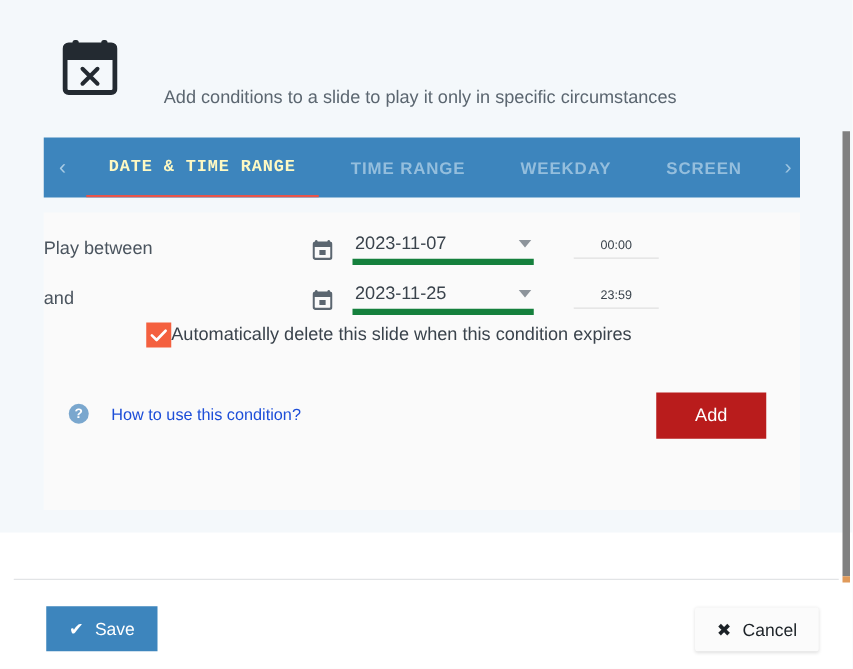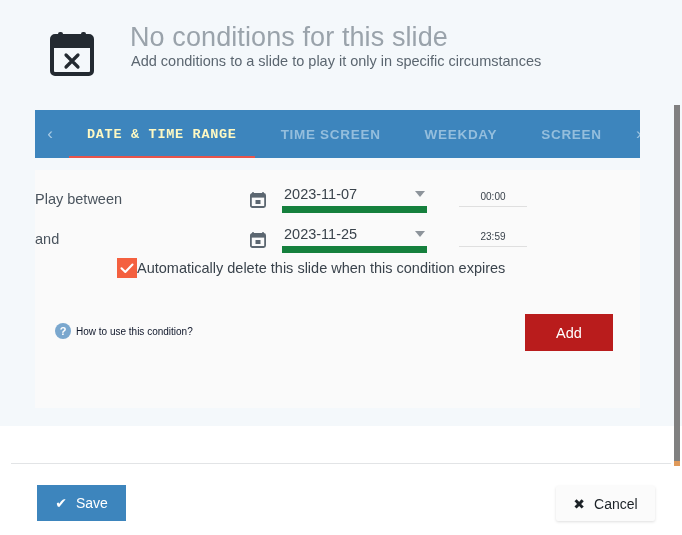--- a/index.html
+++ b/index.html
@@ -42,21 +42,21 @@
     left: 130px; top: 22px;
     font-size: 27px;
     font-weight: 400;
     color: #9aa3ab;
     letter-spacing: 0.1px;
     white-space: nowrap;
   }
 
   #page-subtitle {
     position: absolute;
-    left: 131px; top: 53px;
+    left: 131px; top: 70px;
     font-size: 14.5px;
     color: #5b6670;
     white-space: nowrap;
   }
 
   
   #tabbar {
     position: absolute;
     left: 35px; top: 110px;
     width: 605px; height: 48px;
@@ -132,21 +132,21 @@
   .cal-small {
     width: 16px; height: 17px;
     flex: 0 0 auto;
     cursor: pointer;
   }
 
   .date-field {
     width: 145px;
     margin-left: 16px;
     padding: 0 2px 4px 2px;
-    border-bottom: 7px solid #15803d;
+    border-bottom: 5px solid #15803d;
     display: flex;
     align-items: center;
     justify-content: space-between;
     cursor: pointer;
   }
   .date-value {
     font-size: 14.5px;
     color: #3a434c;
   }
   .caret {
@@ -205,23 +205,23 @@
     background: #7aa7ce;
     color: #ffffff;
     font-size: 11px;
     font-weight: bold;
     display: flex;
     align-items: center;
     justify-content: center;
     flex: 0 0 auto;
   }
   #help-text {
-    margin-left: 5px;
-    font-size: 10px;
-    color: #0f172a;
+    margin-left: 18px;
+    font-size: 13px;
+    color: #1d4ed8;
     white-space: nowrap;
   }
 
   #add-button {
     position: absolute;
     left: 490px; top: 144px;
     width: 88px; height: 37px;
     background: #b91c1c;
     border: none;
     color: #ffffff;
@@ -303,32 +303,31 @@
   <span id="cal-x-icon">
     <svg viewBox="0 0 44 46" width="44" height="46">
       <rect x="8" y="2" width="5" height="10" rx="2" fill="#232a31"></rect>
       <rect x="31" y="2" width="5" height="10" rx="2" fill="#232a31"></rect>
       <rect x="2" y="6" width="40" height="38" rx="3" fill="none" stroke="#232a31" stroke-width="4"></rect>
       <rect x="2" y="6" width="40" height="12" fill="#232a31"></rect>
       <path d="M16 25 L28 37 M28 25 L16 37" stroke="#232a31" stroke-width="3.2" stroke-linecap="round"></path>
     </svg>
   </span>
 
-  <div id="page-title">No conditions for this slide</div>
   <div id="page-subtitle">Add conditions to a slide to play it only in specific circumstances</div>
 </div>
 
 <div id="tabbar">
   <div class="tab-arrow left">‹</div>
 
   <div class="tab active">
     <span>DATE &amp; TIME RANGE</span>
   </div>
   <div class="tab">
-    <span>TIME SCREEN</span>
+    <span>TIME RANGE</span>
   </div>
   <div class="tab">
     <span>WEEKDAY</span>
   </div>
   <div class="tab">
     <span>SCREEN</span>
   </div>
 
   <div class="tab-arrow right">›</div>
 </div>

